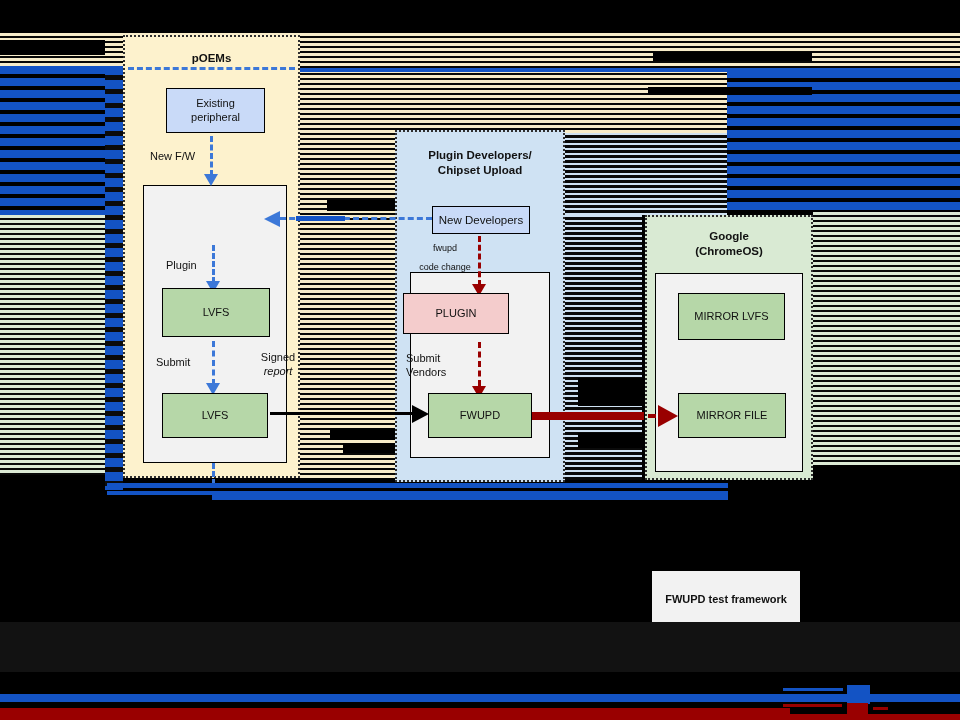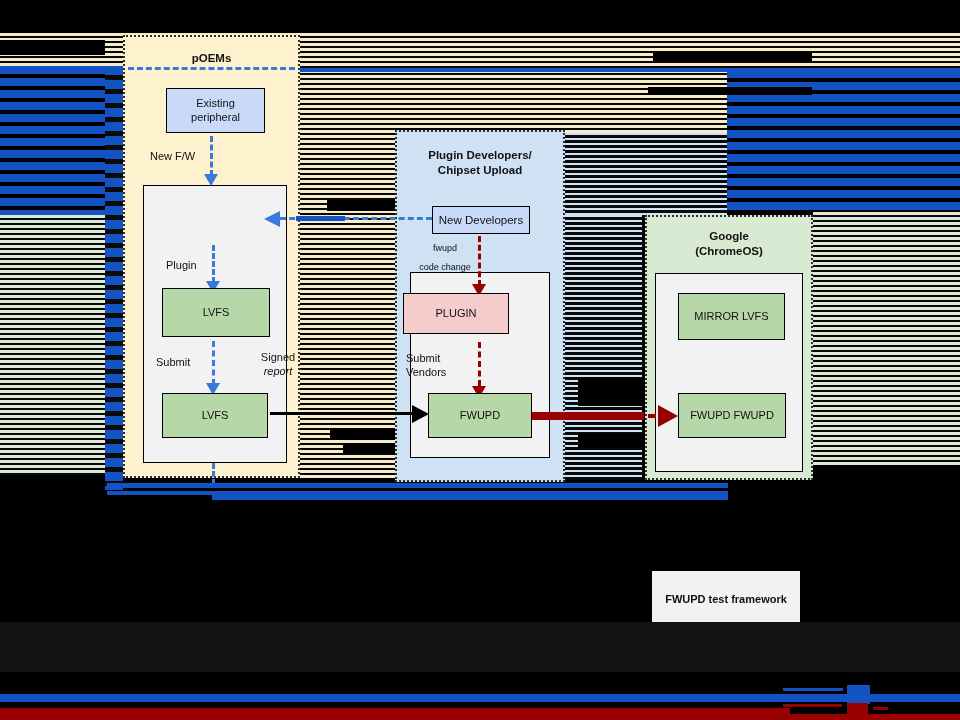--- a/index.html
+++ b/index.html
@@ -129,21 +129,21 @@
   <div class="abs node n-pink" style="left:403px;top:293px;width:106px;height:41px;">
     <span>PLUGIN</span>
   </div>
   <div class="abs node n-green" style="left:428px;top:393px;width:104px;height:45px;">
     <span>FWUPD</span>
   </div>
   <div class="abs node n-green" style="left:678px;top:293px;width:107px;height:47px;">
     <span>MIRROR LVFS</span>
   </div>
   <div class="abs node n-green" style="left:678px;top:393px;width:108px;height:45px;">
-    <span>FWUPD FWUPD</span>
+    <span>MIRROR FILE</span>
   </div>
 
   <div class="abs lbl" style="left:150px;top:150px;">New F/W</div>
   <div class="abs lbl" style="left:166px;top:259px;">Plugin</div>
   <div class="abs lbl" style="left:156px;top:356px;">Submit</div>
   <div class="abs lbl" style="left:226px;top:351px;width:48px;text-align:center;margin-left:28px;">
     <span style="display:block;">Signed</span>
     <span style="display:block;font-style:italic;">report</span>
   </div>
   <div class="abs lbl small" style="left:410px;top:243px;width:70px;text-align:center;">

